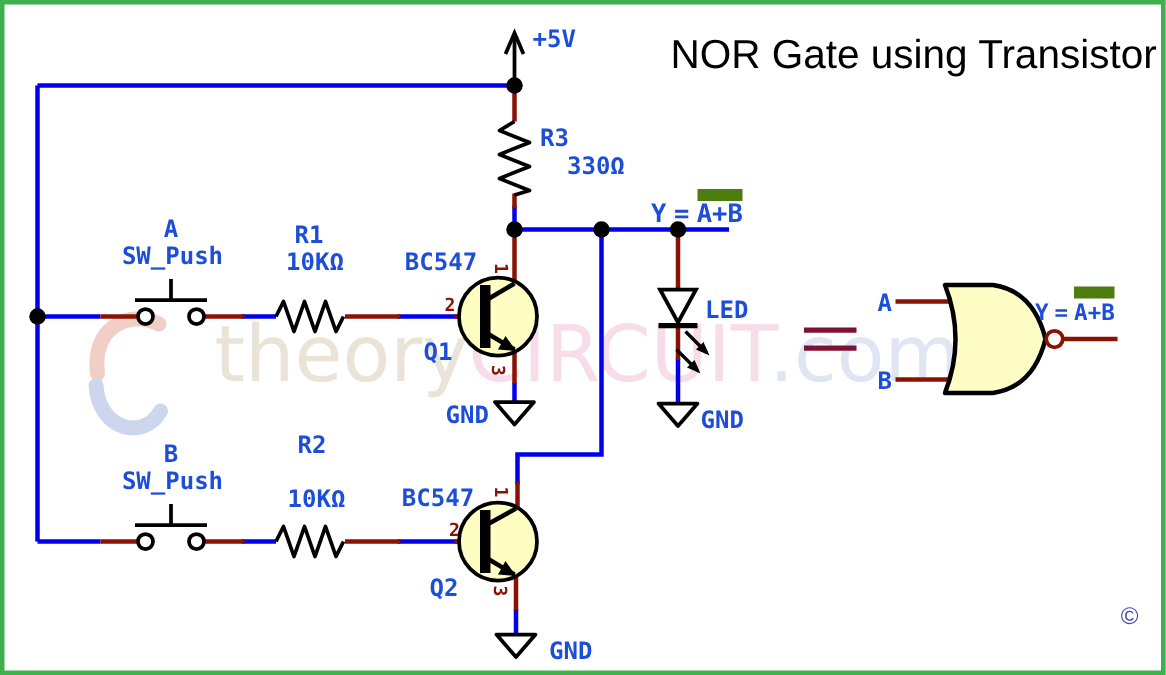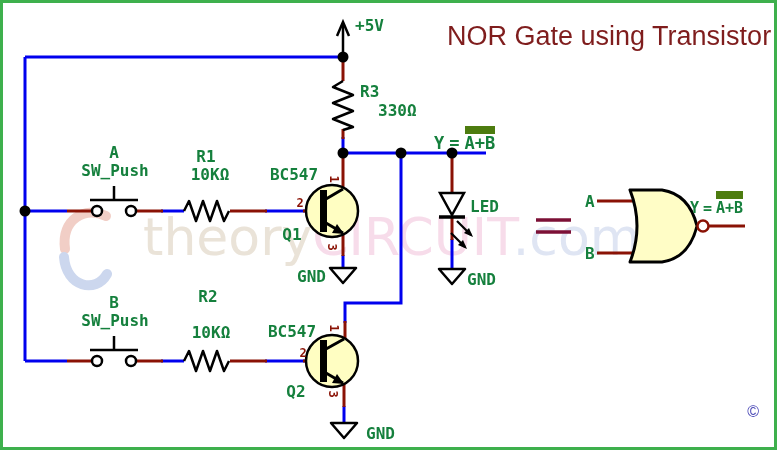--- a/index.html
+++ b/index.html
@@ -5,36 +5,36 @@
   html,body { margin:0; padding:0; background:#888; }
   #stage {
     position:relative; width:777px; height:450px; background:#ffffff;
     border:3px solid #3eb04d; box-sizing:border-box; overflow:hidden;
     font-family:"DejaVu Sans Mono", monospace;
   }
   .abs { position:absolute; }
   svg { position:absolute; left:0; top:0; }
   
   .sch {
-    position:absolute; color:#15803d; font:bold 16px/16px "DejaVu Sans Mono", monospace;
+    position:absolute; color:#1d4ed8; font:bold 16px/16px "DejaVu Sans Mono", monospace;
     white-space:nowrap;
   }
   .ctr { transform:translateX(-50%); }
   .pinnum {
     position:absolute; color:#8a1205; font:bold 12px/12px "DejaVu Sans Mono", monospace;
     width:16px; text-align:center;
   }
   .rot { transform:rotate(90deg); }
   .outlabel { font:bold 17px/17px "DejaVu Sans Mono", monospace; }
   .outlabel .eq { margin:0 5px; }
   .ovl { display:inline-block; border-top:8px solid #4d7c0f; padding-top:2px; line-height:15px; }
   .gateout { font:bold 15px/15px "DejaVu Sans Mono", monospace; }
   .gateout .eq { margin:0 4px; }
   #title {
-    position:absolute; left:444px; top:18px; color:#7f1d1d;
+    position:absolute; left:444px; top:18px; color:#000000;
     font:27px/30px "Liberation Sans", sans-serif; letter-spacing:0px;
   }
   #watermark-text {
     position:absolute; left:140px; top:206px;
     font:52px/56px "DejaVu Sans", sans-serif; white-space:nowrap; z-index:0;
   }
   #watermark-text .w1 { color:#eae3d8; }
   #watermark-text .w2 { color:#f7dcea; }
   #watermark-text .w3 { color:#dfe5f3; }
   #circuit { z-index:1; }

